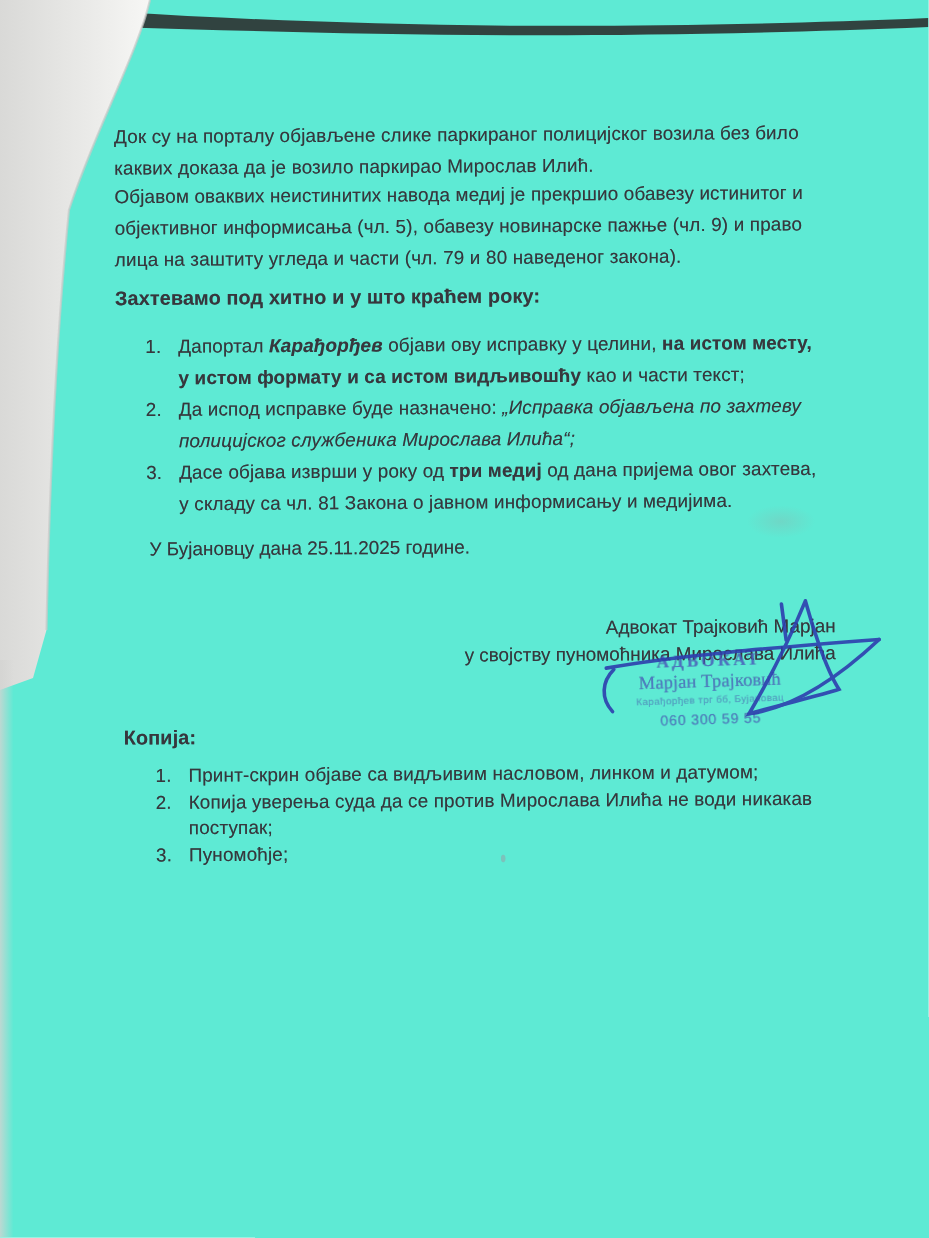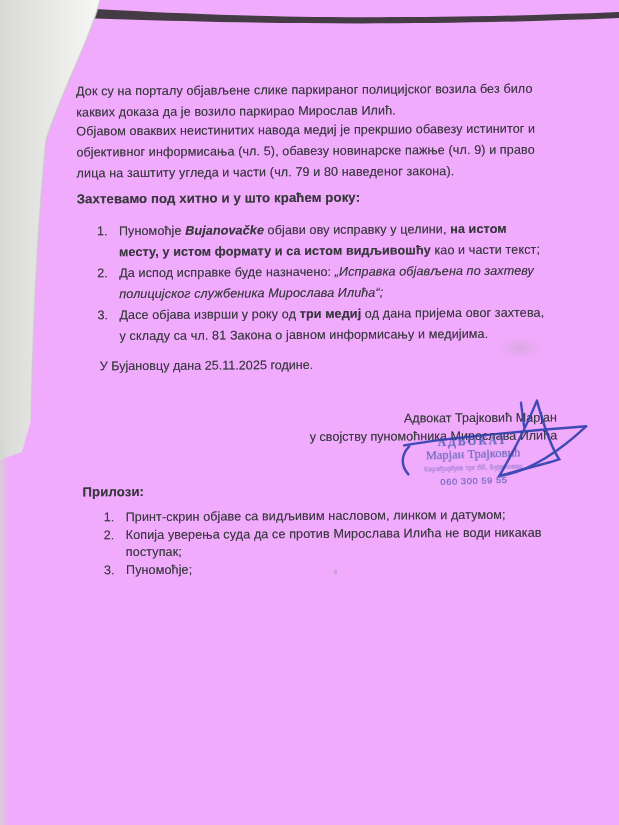--- a/index.html
+++ b/index.html
@@ -5,21 +5,21 @@
   html,body{margin:0;padding:0;}
   body{
     width:619px;height:825px;
     background:#fbfbfa;
     font-family:"Liberation Sans", sans-serif;
     overflow:hidden;
     position:relative;
   }
   .page{
     position:absolute;inset:0;
-    background:#f0abfc;
+    background:#5eead4;
     color:#37373d;
   }
   .content{
     position:absolute;inset:0;
     transform:rotate(-0.35deg);
     transform-origin:50% 50%;
     text-shadow:0 0 .4px rgba(40,40,45,.45);
   }
   .para{
     position:absolute;
@@ -90,21 +90,21 @@
 
     <div class="para" style="top:80px;">Док су на порталу објављене слике паркираног полицијског возила без било каквих доказа да је возило паркирао Мирослав Илић.</div>
 
     <div class="para" style="top:120px;">Објавом оваквих неистинитих навода медиј је прекршио обавезу истинитог и објективног информисања (чл. 5), обавезу новинарске пажње (чл. 9) и право лица на заштиту угледа и части (чл. 79 и 80 наведеног закона).</div>
 
     <div class="heading" style="top:190px;">Захтевамо под хитно и у што краћем року:</div>
 
     <div class="list" style="left:98px;top:220px;width:452px;">
       <div class="list-row">
         <span class="num">1.</span>
-        <span class="li-text"><span>Пуномоћје </span><span class="bi">Bujanovačke</span><span> објави ову  исправку у целини, </span><span class="b">на истом месту, у истом формату и са истом видљивошћу</span><span> као и части текст;</span></span>
+        <span class="li-text"><span>Дапортал </span><span class="bi">Карађорђев</span><span> објави ову  исправку у целини, </span><span class="b">на истом месту, у истом формату и са истом видљивошћу</span><span> као и части текст;</span></span>
       </div>
       <div class="list-row">
         <span class="num">2.</span>
         <span class="li-text"><span>Да испод исправке буде назначено: </span><span class="i">„Исправка објављена по захтеву полицијског службеника Мирослава Илића“;</span></span>
       </div>
       <div class="list-row">
         <span class="num">3.</span>
         <span class="li-text"><span>Дасе објава изврши у року од </span><span class="b">три медиј</span><span> од дана пријема овог захтева, у складу са чл. 81 Закона о јавном информисању и медијима.</span></span>
       </div>
     </div>
@@ -116,21 +116,21 @@
       <div>у својству пуномоћника Мирослава Илића</div>
     </div>
 
     <div class="stamp">
       <div class="stamp-l1">АДВОКАТ</div>
       <div class="stamp-l2">Марјан Трајковић</div>
       <div class="stamp-l3">Карађорђев трг бб, Бујановац</div>
       <div class="stamp-l4">060 300 59 55</div>
     </div>
 
-    <div class="heading" style="left:82px;top:483px;">Прилози:</div>
+    <div class="heading" style="left:82px;top:483px;">Копија:</div>
 
     <div class="list" style="left:103px;top:508px;width:452px;">
       <div class="list-row" style="line-height:17.5px;">
         <span class="num">1.</span>
         <span class="li-text">Принт-скрин објаве са видљивим насловом, линком и датумом;</span>
       </div>
       <div class="list-row" style="line-height:17.5px;">
         <span class="num">2.</span>
         <span class="li-text">Копија уверења суда да се против Мирослава Илића не води никакав поступак;</span>
       </div>

